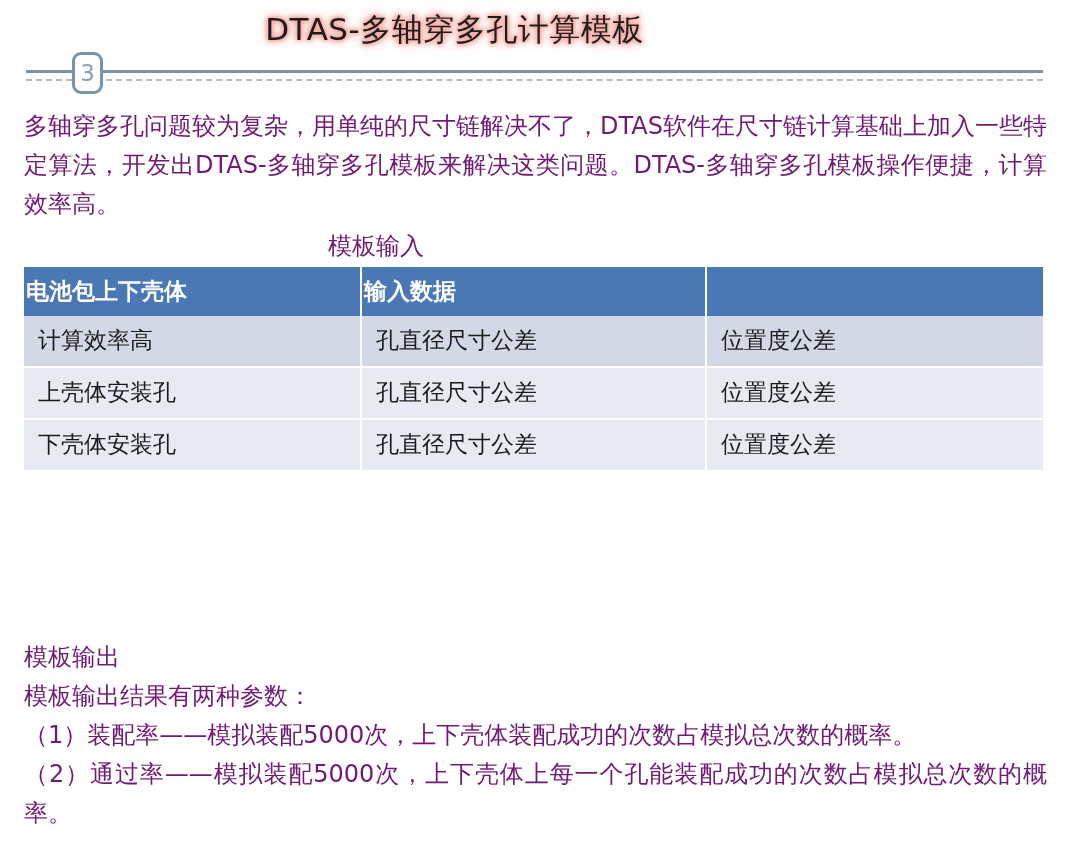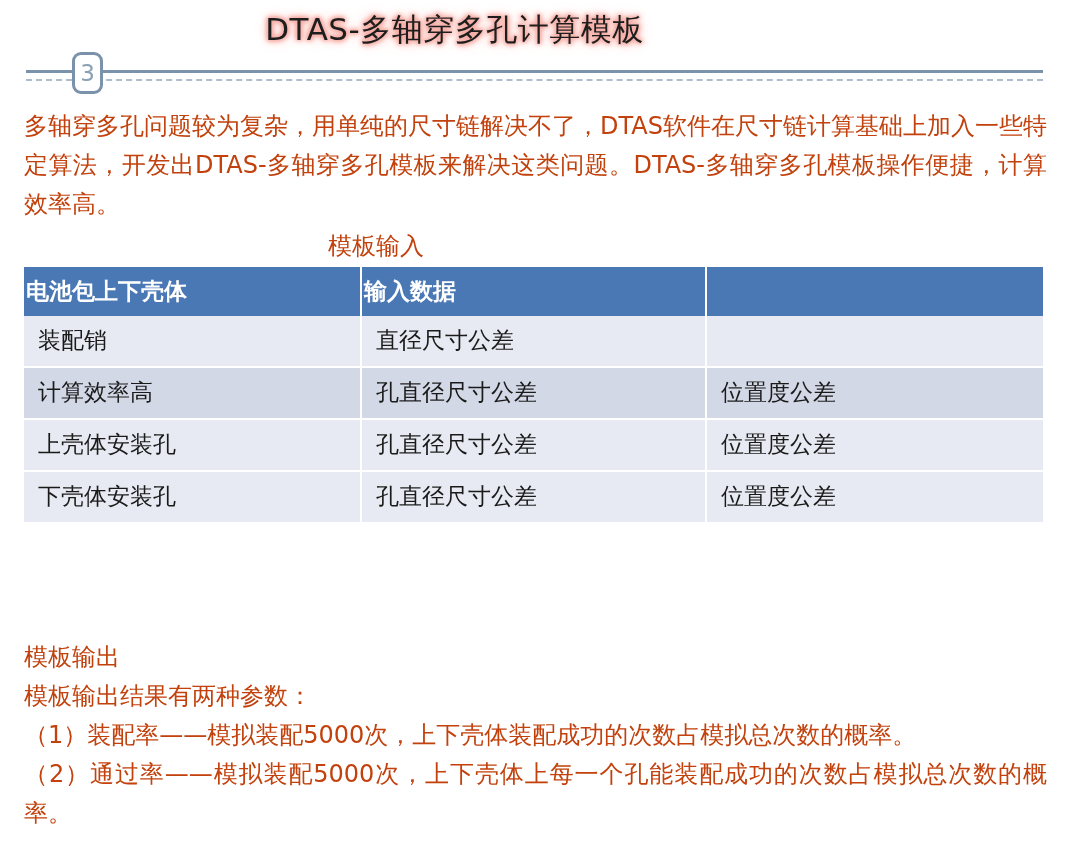--- a/index.html
+++ b/index.html
@@ -79,21 +79,21 @@
     z-index: 3;
   }
 
   
   .para {
     position: absolute;
     left: 24px;
     width: 1023px;
     font-size: 24px;
     line-height: 39px;
-    color: #c2410c;
+    color: #701a75;
     text-align: justify;
     text-justify: inter-character;
   }
   #para-intro { top: 107px; }
   #label-input { top: 227px; left: 24px; width: 400px; text-align: right; }
 
   
   .tpl-table {
     position: absolute;
     left: 24px;
@@ -164,25 +164,20 @@
       <col class="c3">
   </colgroup>
   <thead>
     <tr>
       <th>电池包上下壳体</th>
       <th>输入数据</th>
       <th class="last"></th>
     </tr>
   </thead>
   <tbody>
-    <tr class="even">
-      <td>装配销</td>
-      <td>直径尺寸公差</td>
-      <td class="last"></td>
-    </tr>
     <tr class="odd">
       <td>计算效率高</td>
       <td>孔直径尺寸公差</td>
       <td class="last">位置度公差</td>
     </tr>
     <tr class="even">
       <td>上壳体安装孔</td>
       <td>孔直径尺寸公差</td>
       <td class="last">位置度公差</td>
     </tr>

